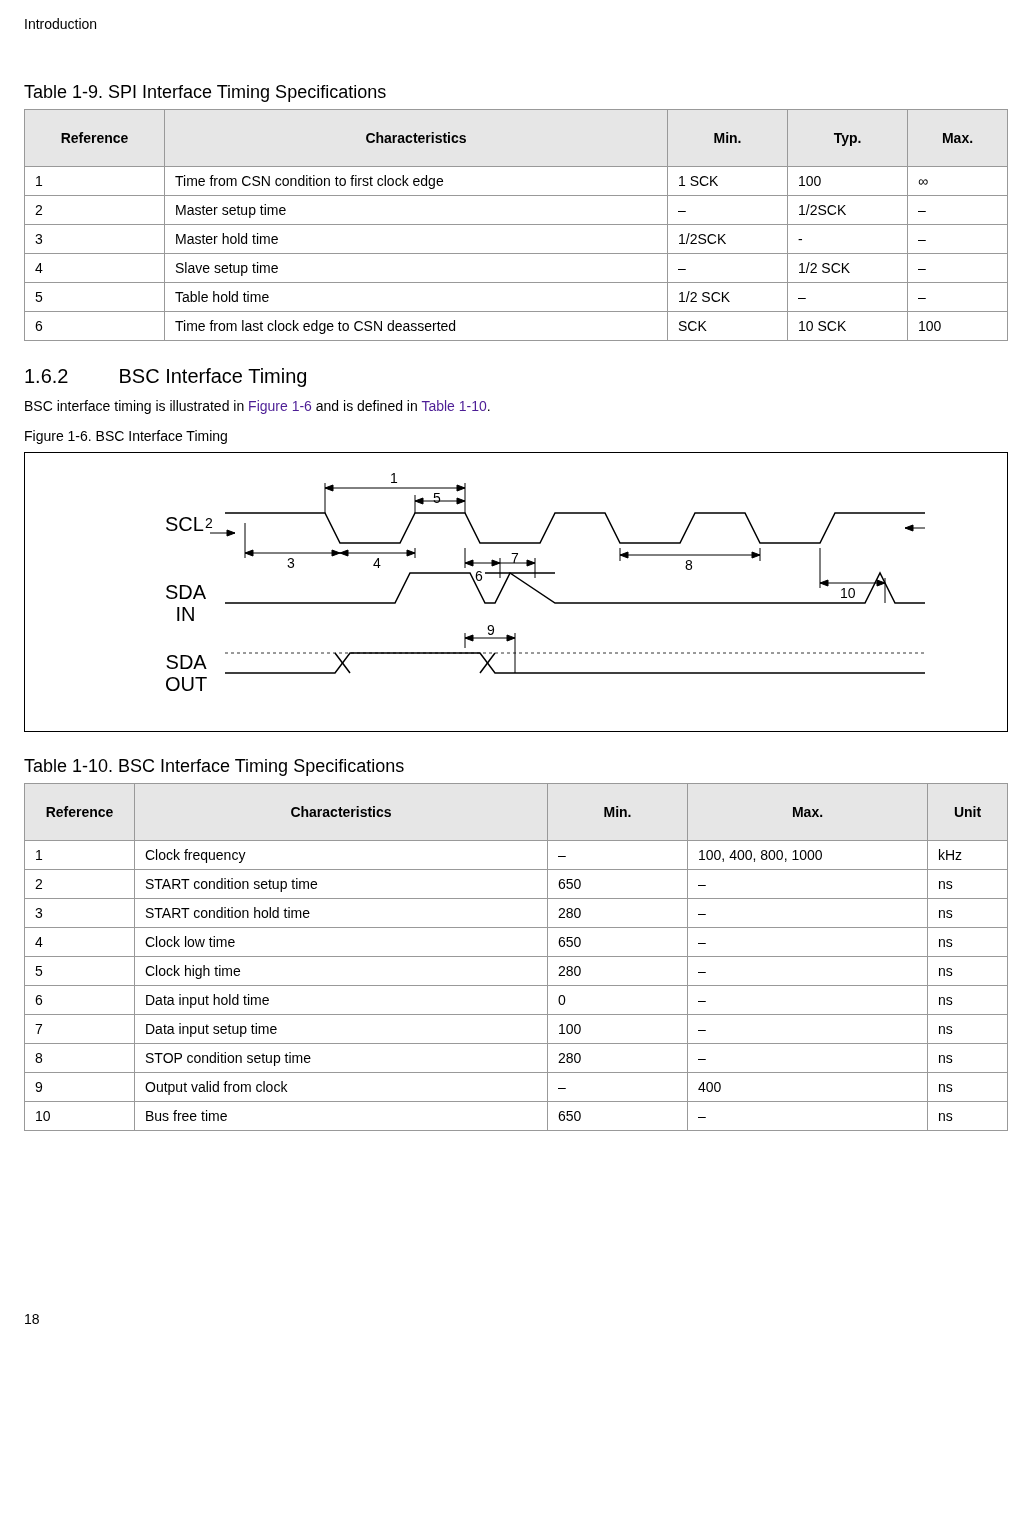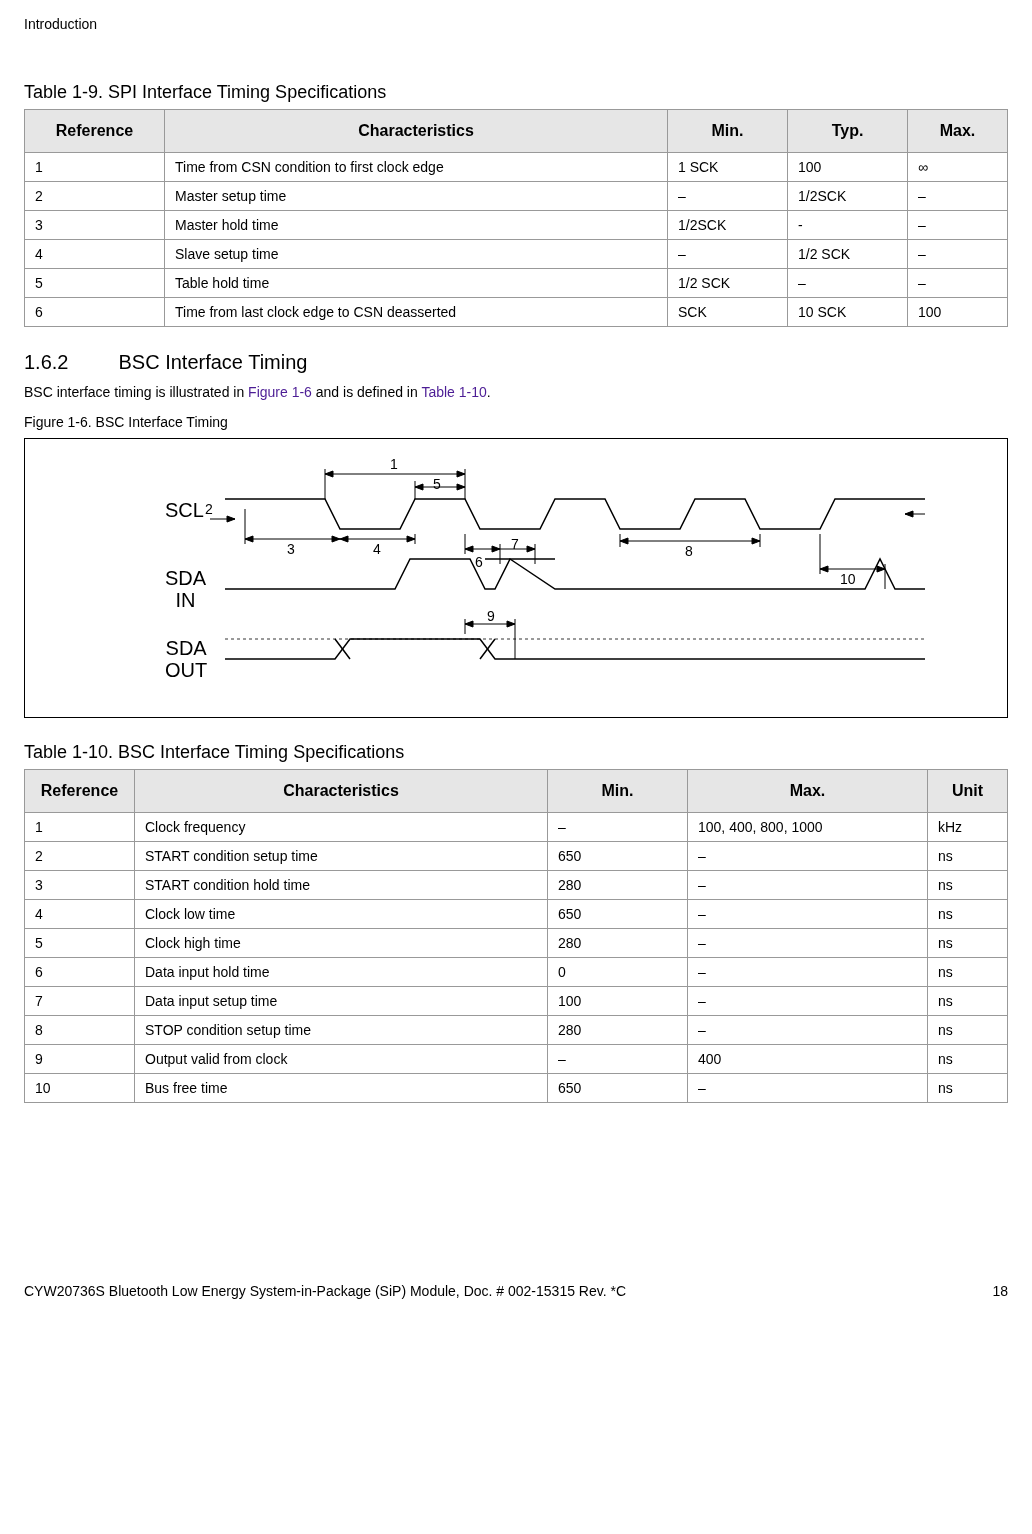--- a/index.html
+++ b/index.html
@@ -32,23 +32,23 @@
   .table-title { font-size: 18px; margin: 18px 0 6px 0; }
   table.spec {
     width: 100%;
     border-collapse: collapse;
     table-layout: fixed;
   }
   table.spec th {
     background: #e6e6e6;
     font-weight: bold;
     text-align: center;
-    padding: 12px;
+    padding: 20px;
     border: 1px solid #999;
-    font-size: 16px;
+    font-size: 14px;
   }
   table.spec td {
     padding: 6px 10px;
     border: 1px solid #999;
     font-size: 14px;
   }
   .section-heading { display: flex; gap: 50px; font-size: 20px; margin: 24px 0 10px 0; }
   .body-text { font-size: 14px; margin-bottom: 10px; }
   .link { color: #4c1d95; }
   .figure-title { font-size: 14px; margin: 14px 0 8px 0; }
@@ -335,15 +335,14 @@
         <td>10</td>
         <td>Bus free time</td>
         <td>650</td>
         <td>–</td>
         <td>ns</td>
       </tr>
     </tbody>
 </table>
 
 <div class="footer">
-  <span>CYW20736S Bluetooth Low Energy System-in-Package (SiP) Module, Doc. # 002-15315 Rev. *C</span>
   <span>18</span>
 </div>
 
 </body></html>

